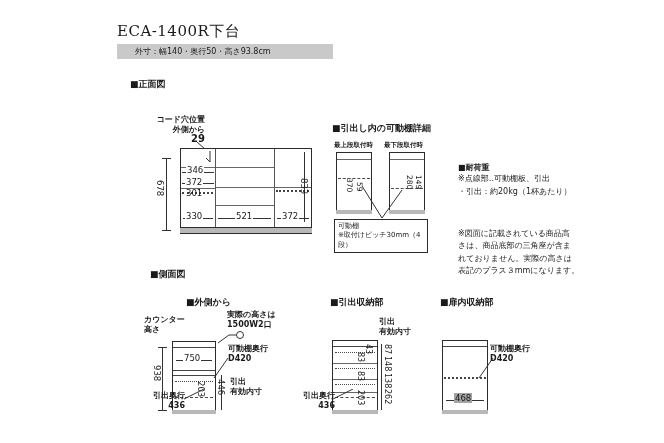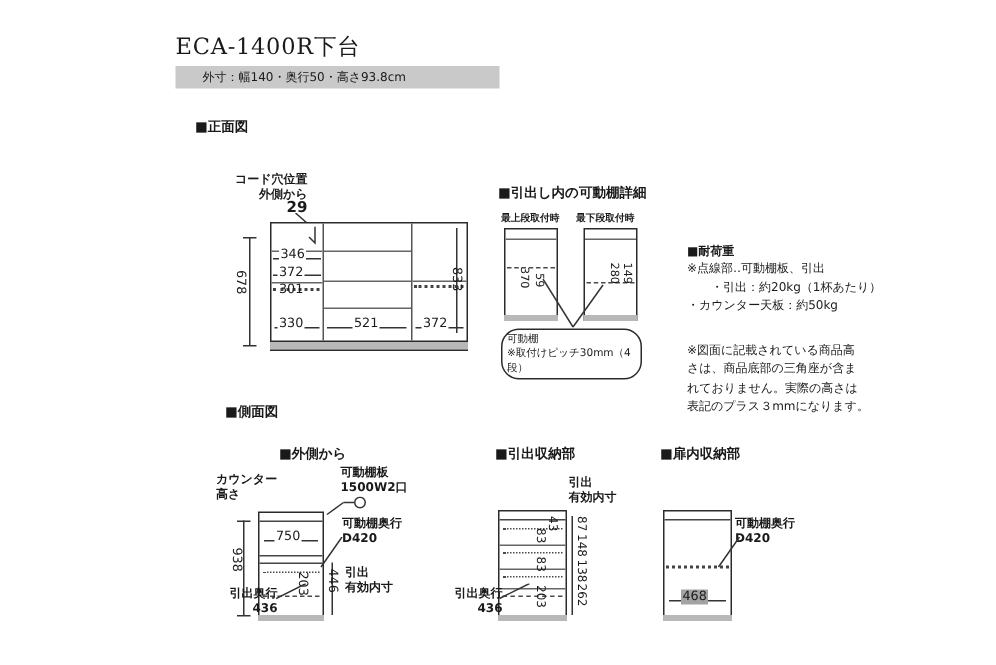--- a/index.html
+++ b/index.html
@@ -161,40 +161,39 @@
   <div class="base-bar" style="left:389px; top:210px; width:36px; height:4px;"></div>
   <div class="abs vert" style="left:405px; top:175px; font-size:7.5px;">280</div>
   <div class="abs vert" style="left:414px; top:175px; font-size:7.5px;">149</div>
 
   <div class="abs" style="left:350px; top:186px; width:64px; height:34px;">
     <svg width="64" height="34">
       <line x1="12" y1="0" x2="32" y2="32" stroke="#333" stroke-width="1"></line>
       <line x1="52" y1="4" x2="32" y2="32" stroke="#333" stroke-width="1"></line>
     </svg>
   </div>
-  <div class="note-box" style="left:334px; top:219px; width:94px;border-radius:12px;">
+  <div class="note-box" style="left:334px; top:219px; width:94px;">
     <div>可動棚</div>
     <div>※取付けピッチ30mm（4段）</div>
   </div>
 
   <div class="abs rtext" style="left:458px; top:141px; width:200px;margin-top:32px;">※点線部‥可動棚板、引出</div>
   <div class="abs rtext lbl-b" style="left:458px; top:162px;">■耐荷重</div>
-  <div class="abs rtext" style="left:458px; top:186px;margin-left:16px;">・引出：約20kg（1杯あたり）</div>
-  <div class="abs rtext" style="left:458px; top:198px;">・カウンター天板：約50kg</div>
+  <div class="abs rtext" style="left:458px; top:186px;">・引出：約20kg（1杯あたり）</div>
   <div class="abs rtext" style="left:458px; top:228px; width:186px;">※図面に記載されている商品高
 さは、商品底部の三角座が含ま
 れておりません。実際の高さは
 表記のプラス３mmになります。</div>
 
   <div class="abs sec-head" style="left:133px; top:268px;margin-left:17px;">■側面図</div>
 
   <div class="abs sec-head" style="left:186px; top:296px;">■外側から</div>
   <div class="abs lbl" style="left:144px; top:315px; width:60px;">カウンター
 高さ</div>
-  <div class="abs lbl" style="left:227px; top:310px; width:70px;">可動棚板
+  <div class="abs lbl" style="left:227px; top:310px; width:70px;">実際の高さは
 1500W2口</div>
 
   <div class="abs" style="left:216px; top:330px; width:30px; height:14px;">
     <svg width="30" height="14">
       <circle cx="24" cy="4" r="3.5" fill="none" stroke="#333" stroke-width="1"></circle>
       <line x1="20" y1="4" x2="13" y2="4" stroke="#333" stroke-width="1"></line>
       <line x1="13" y1="4" x2="2" y2="12" stroke="#333" stroke-width="1"></line>
     </svg>
   </div>
 

